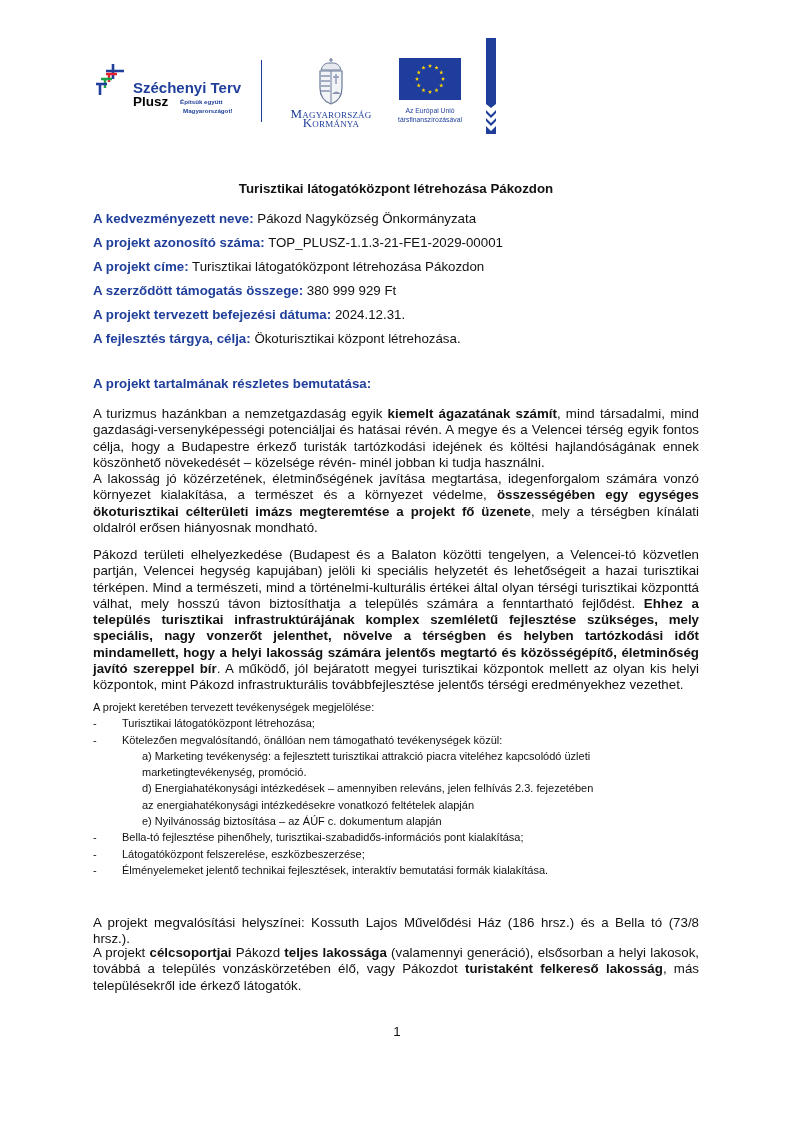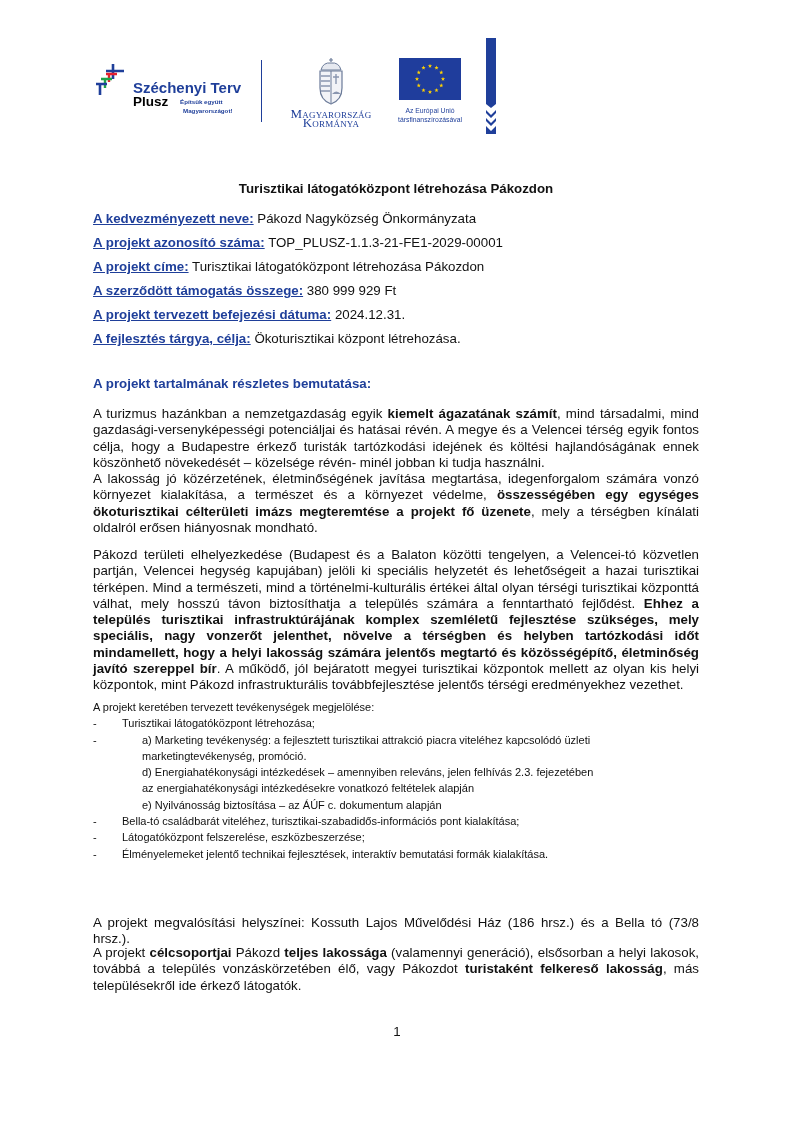--- a/index.html
+++ b/index.html
@@ -28,21 +28,21 @@
     .eu-flag { width: 62px; height: 42px; background: #1f3d9c; margin: 0 auto; position: relative; }
     .eu-text { color: #1f3f9a; font-size: 6.8px; line-height: 9px; margin-top: 6px; white-space: nowrap; }
 
     .ribbon { position: absolute; left: 486px; top: 38px; width: 10px; height: 96px; }
 
     
     .page-title { position: absolute; left: 93px; top: 181px; width: 606px; text-align: center;
                   font-weight: bold; font-size: 13.3px; color: #111; }
     .meta { position: absolute; left: 93px; top: 210px; width: 606px; }
     .meta-row { font-size: 13.3px; height: 24px; line-height: 18px; white-space: nowrap; }
-    .lbl { color: #1f3f9a; font-weight: bold; text-decoration: underline; }
+    .lbl { color: #1f3f9a; font-weight: bold; }
     .val { color: #111; }
 
     .section-h { position: absolute; left: 93px; top: 376px; font-weight: bold; font-size: 13.3px; color: #1f3f9a; }
 
     .para { position: absolute; left: 93px; width: 606px; font-size: 13.3px; line-height: 16.3px;
             text-align: justify; color: #111; }
     .para b { font-weight: bold; }
 
     .list { position: absolute; left: 93px; top: 699px; width: 606px; font-size: 11px; line-height: 16.3px; color: #111; }
     .li { position: relative; padding-left: 29px; }
@@ -158,35 +158,36 @@
 <div class="para" style="top: 547px;"><span>Pákozd területi elhelyezkedése (Budapest és a Balaton közötti tengelyen, a Velencei-tó közvetlen partján, Velencei hegység kapujában) jelöli ki speciális helyzetét és lehetőségeit a hazai turisztikai térképen. Mind a természeti, mind a történelmi-kulturális értékei által olyan térségi turisztikai központtá válhat, mely hosszú távon biztosíthatja a település számára a fenntartható fejlődést. </span><b>Ehhez a település turisztikai infrastruktúrájának komplex szemléletű fejlesztése szükséges, mely speciális, nagy vonzerőt jelenthet, növelve a térségben és helyben tartózkodási időt mindamellett, hogy a helyi lakosság számára jelentős megtartó és közösségépítő, életminőség javító szereppel bír</b><span>. A működő, jól bejáratott megyei turisztikai központok mellett az olyan kis helyi központok, mint Pákozd infrastrukturális továbbfejlesztése jelentős térségi eredményekhez vezethet.</span></div>
 
 <div class="list">
   <div class="intro">A projekt keretében tervezett tevékenységek megjelölése:</div>
   <div class="li">
     <span class="dash">-</span>
     <span>Turisztikai látogatóközpont létrehozása;</span>
   </div>
   <div class="li">
     <span class="dash">-</span>
+    <span>Kötelezően megvalósítandó, önállóan nem támogatható tevékenységek közül:</span>
   </div>
   <div class="sub">
     <span class="cont">a) Marketing tevékenység: a fejlesztett turisztikai attrakció piacra viteléhez kapcsolódó üzleti</span>
     <span class="cont">marketingtevékenység, promóció.</span>
   </div>
   <div class="sub">
     <span class="cont">d) Energiahatékonysági intézkedések – amennyiben releváns, jelen felhívás 2.3. fejezetében</span>
     <span class="cont">az energiahatékonysági intézkedésekre vonatkozó feltételek alapján</span>
   </div>
   <div class="sub">
     <span class="cont">e) Nyilvánosság biztosítása – az ÁÚF c. dokumentum alapján</span>
   </div>
   <div class="li">
     <span class="dash">-</span>
-    <span>Bella-tó családbarát viteléhez, turisztikai-szabadidős-információs pont kialakítása;</span>
+    <span>Bella-tó fejlesztése pihenőhely, turisztikai-szabadidős-információs pont kialakítása;</span>
   </div>
   <div class="li">
     <span class="dash">-</span>
     <span>Látogatóközpont felszerelése, eszközbeszerzése;</span>
   </div>
   <div class="li">
     <span class="dash">-</span>
     <span>Élményelemeket jelentő technikai fejlesztések, interaktív bemutatási formák kialakítása.</span>
   </div>
 </div>

